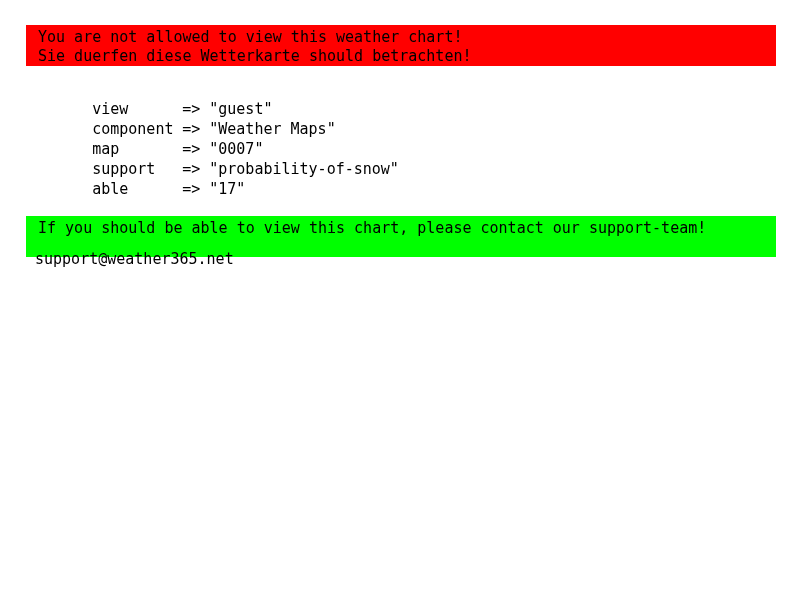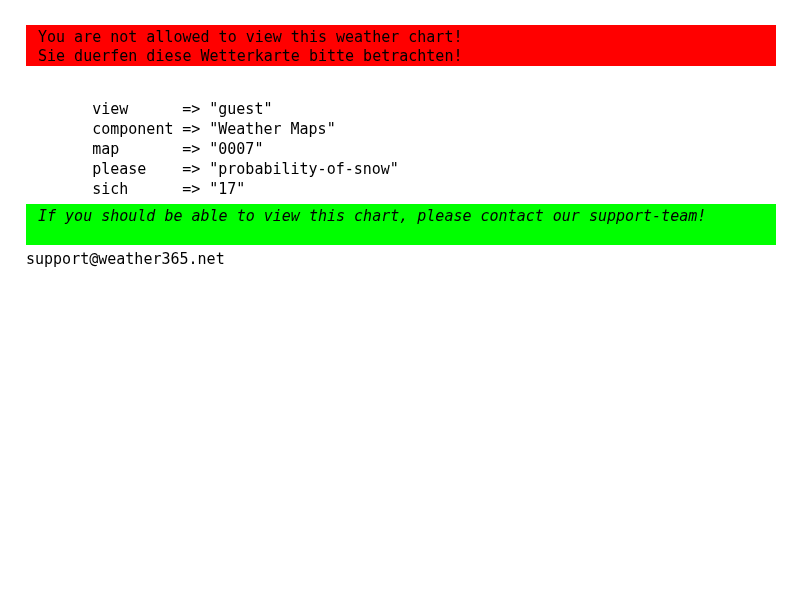--- a/index.html
+++ b/index.html
@@ -13,21 +13,21 @@
     overflow: hidden;
   }
   .banner {
     position: absolute;
     left: 26px;
     width: 750px;
     height: 41px;
     padding: 3px 0 0 12px;
   }
   .banner-red   { top: 25px; }
-  .banner-green { top: 204px; font-style: italic; }
+  .banner-green { top: 216px; }
   .bline {
     line-height: 19px;
     white-space: pre;
   }
   .details {
     position: absolute;
     left: 38px;
     top: 79px;
   }
   .detail-row {
@@ -38,54 +38,54 @@
   .detail-key {
     display: inline-block;
     width: 90px;
   }
   .detail-arrow {
     display: inline-block;
     margin-right: 9px;
   }
   .footer {
     position: absolute;
-    left: 26px;
+    left: 35px;
     top: 251px;
     width: 729px;
     display: flex;
     justify-content: space-between;
     line-height: 16px;
     white-space: pre;
   }
 </style>
 </head>
 <body style="background: rgb(255, 255, 255); color: rgb(0, 0, 0);">
 
 <div>
 
   <div class="banner banner-red" style="background: rgb(255, 0, 0);">
     <div class="bline">You are not allowed to view this weather chart!</div>
-    <div class="bline">Sie duerfen diese Wetterkarte bitte betrachten!</div>
+    <div class="bline">Sie duerfen diese Wetterkarte should betrachten!</div>
   </div>
 
   <div class="details">
     <div class="detail-row">
       <span class="detail-key">view</span><span class="detail-arrow">=&gt;</span><span class="detail-value">"guest"</span>
     </div>
     <div class="detail-row">
       <span class="detail-key">component</span><span class="detail-arrow">=&gt;</span><span class="detail-value">"Weather Maps"</span>
     </div>
     <div class="detail-row">
       <span class="detail-key">map</span><span class="detail-arrow">=&gt;</span><span class="detail-value">"0007"</span>
     </div>
     <div class="detail-row">
-      <span class="detail-key">please</span><span class="detail-arrow">=&gt;</span><span class="detail-value">"probability-of-snow"</span>
+      <span class="detail-key">support</span><span class="detail-arrow">=&gt;</span><span class="detail-value">"probability-of-snow"</span>
     </div>
     <div class="detail-row">
-      <span class="detail-key">sich</span><span class="detail-arrow">=&gt;</span><span class="detail-value">"17"</span>
+      <span class="detail-key">able</span><span class="detail-arrow">=&gt;</span><span class="detail-value">"17"</span>
     </div>
   </div>
 
   <div class="banner banner-green" style="background: rgb(0, 255, 0);">
     <div class="bline">If you should be able to view this chart, please contact our support-team!</div>
   </div>
 
   <div class="footer">
     <span>support@weather365.net</span>
   </div>

